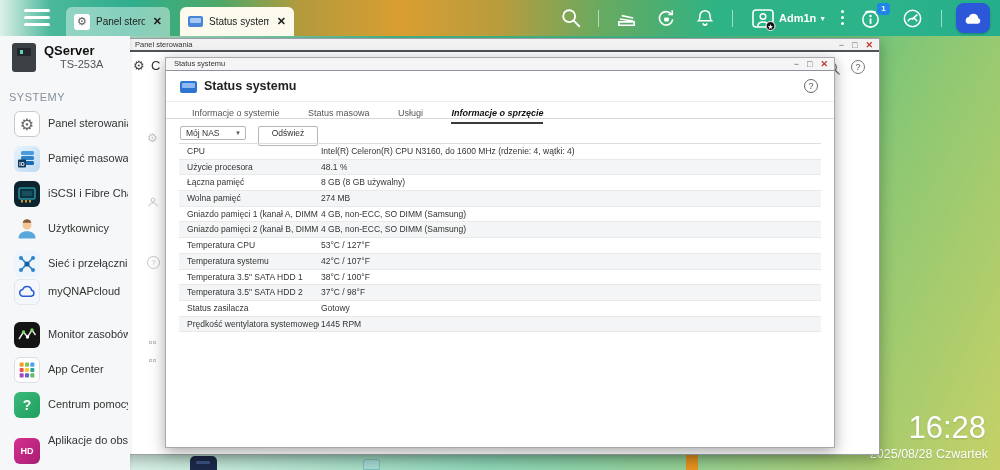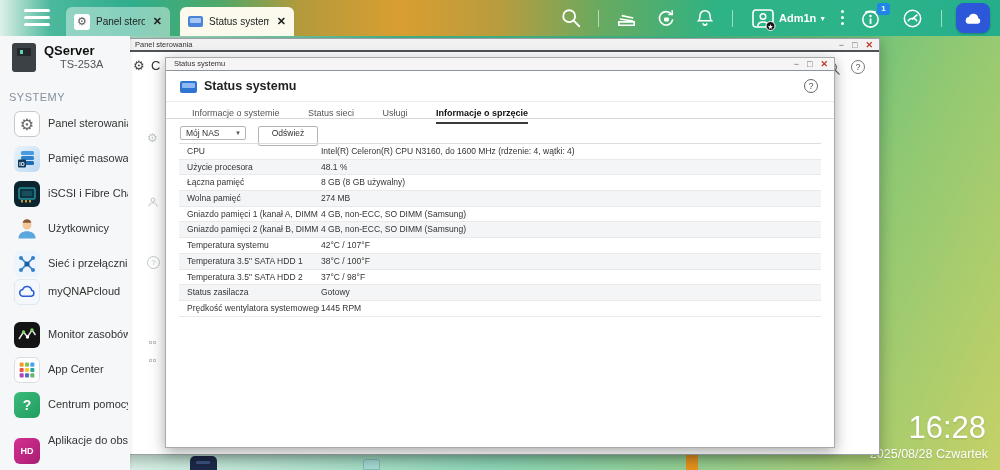--- a/index.html
+++ b/index.html
@@ -77,21 +77,21 @@
   .win-inner { position:absolute; left:165px; top:57px; width:670px; height:391px; background:#fff; border:1px solid #a6aaad; box-shadow:0 4px 14px rgba(0,0,0,.35); z-index:30; }
   .inner-title { border-bottom:1px solid #8d949c; background:#f5f5f5; }
   .inner-title .t { left:8px; }
   .sw-header { position:relative; height:31px; border-bottom:1px solid #ececec; }
   .sw-monicon { position:absolute; left:14px; top:10px; width:17px; height:12px; background:#2f74d0; border-radius:2px; }
   .sw-monicon::after { content:""; position:absolute; left:2px; top:2px; right:2px; height:5px; background:#8fb9f2; border-radius:1px; }
   .sw-heading { position:absolute; left:38px; top:8px; font-size:12.5px; font-weight:bold; color:#222; }
   .sw-help { position:absolute; right:16px; top:8px; width:14px; height:14px; border:1.3px solid #666; border-radius:50%; font-size:9px; color:#555; text-align:center; line-height:12px; cursor:pointer; }
   .sw-tabs { position:relative; height:17px; border-bottom:1px solid #d8d8d8; padding-left:26px; white-space:nowrap; }
   .sw-tab { display:inline-block; margin-right:24px; font-size:9px; color:#555; padding-bottom:4px; cursor:pointer; }
-  .sw-tab.active { color:#111; font-weight:bold; border-bottom:2px solid #3a3a3a; }
+  .sw-tab.active { color:#111; font-weight:bold; border-bottom:2px solid #3a3a3a;font-style:italic; }
   .sw-toolbar { position:relative; height:30px; }
   .nas-select { position:absolute; left:14px; top:7px; width:66px; height:14px; border:1px solid #b5b5b5; border-radius:2px; background:#fff; font-size:8.5px; color:#333; line-height:12px; padding-left:5px; cursor:pointer; }
   .nas-select .arr { position:absolute; right:4px; top:0; font-size:6px; color:#555; line-height:13px; }
   .refresh-btn { position:absolute; left:92px; top:7px; width:60px; height:20px; border:1px solid #b5b5b5; border-radius:2px; background:#fff; font-size:8.5px; color:#333; text-align:center; line-height:12px; cursor:pointer; }
   .hw-table { position:absolute; left:13px; right:13px; top:85px; border-top:1px solid #ddd; }
   .hw-row { display:flex; height:15.7px; border-bottom:1px solid #e9e9e9; font-size:8.5px; line-height:15.7px; }
   .hw-row:nth-child(even) { background:#f4f5f6; }
   .hw-row .c1 { width:140px; padding-left:8px; color:#333; white-space:nowrap; overflow:hidden; flex:0 0 auto; }
   .hw-row .c2 { padding-left:2px; color:#333; white-space:nowrap; overflow:hidden; }
   
@@ -229,21 +229,21 @@
       <span class="cl">✕</span>
     </span>
   </div>
   <div class="sw-header">
     <span class="sw-monicon"></span>
     <span class="sw-heading">Status systemu</span>
     <span class="sw-help">?</span>
   </div>
   <div class="sw-tabs">
     <span class="sw-tab">Informacje o systemie</span>
-    <span class="sw-tab">Status sieci</span>
+    <span class="sw-tab">Status masowa</span>
     <span class="sw-tab">Usługi</span>
     <span class="sw-tab active">Informacje o sprzęcie</span>
   </div>
   <div class="sw-toolbar">
     <span class="nas-select">
       <span>Mój NAS</span>
       <span class="arr">▼</span>
     </span>
     <span class="refresh-btn">Odśwież</span>
   </div>
@@ -264,20 +264,24 @@
         <span class="c1">Wolna pamięć</span>
         <span class="c2">274 MB</span>
       </div>
     <div class="hw-row">
         <span class="c1">Gniazdo pamięci 1 (kanał A, DIMM 1)</span>
         <span class="c2">4 GB, non-ECC, SO DIMM (Samsung)</span>
       </div>
     <div class="hw-row">
         <span class="c1">Gniazdo pamięci 2 (kanał B, DIMM 2)</span>
         <span class="c2">4 GB, non-ECC, SO DIMM (Samsung)</span>
+      </div>
+    <div class="hw-row">
+        <span class="c1">Temperatura CPU</span>
+        <span class="c2">53°C / 127°F</span>
       </div>
     <div class="hw-row">
         <span class="c1">Temperatura systemu</span>
         <span class="c2">42°C / 107°F</span>
       </div>
     <div class="hw-row">
         <span class="c1">Temperatura 3.5" SATA HDD 1</span>
         <span class="c2">38°C / 100°F</span>
       </div>
     <div class="hw-row">

